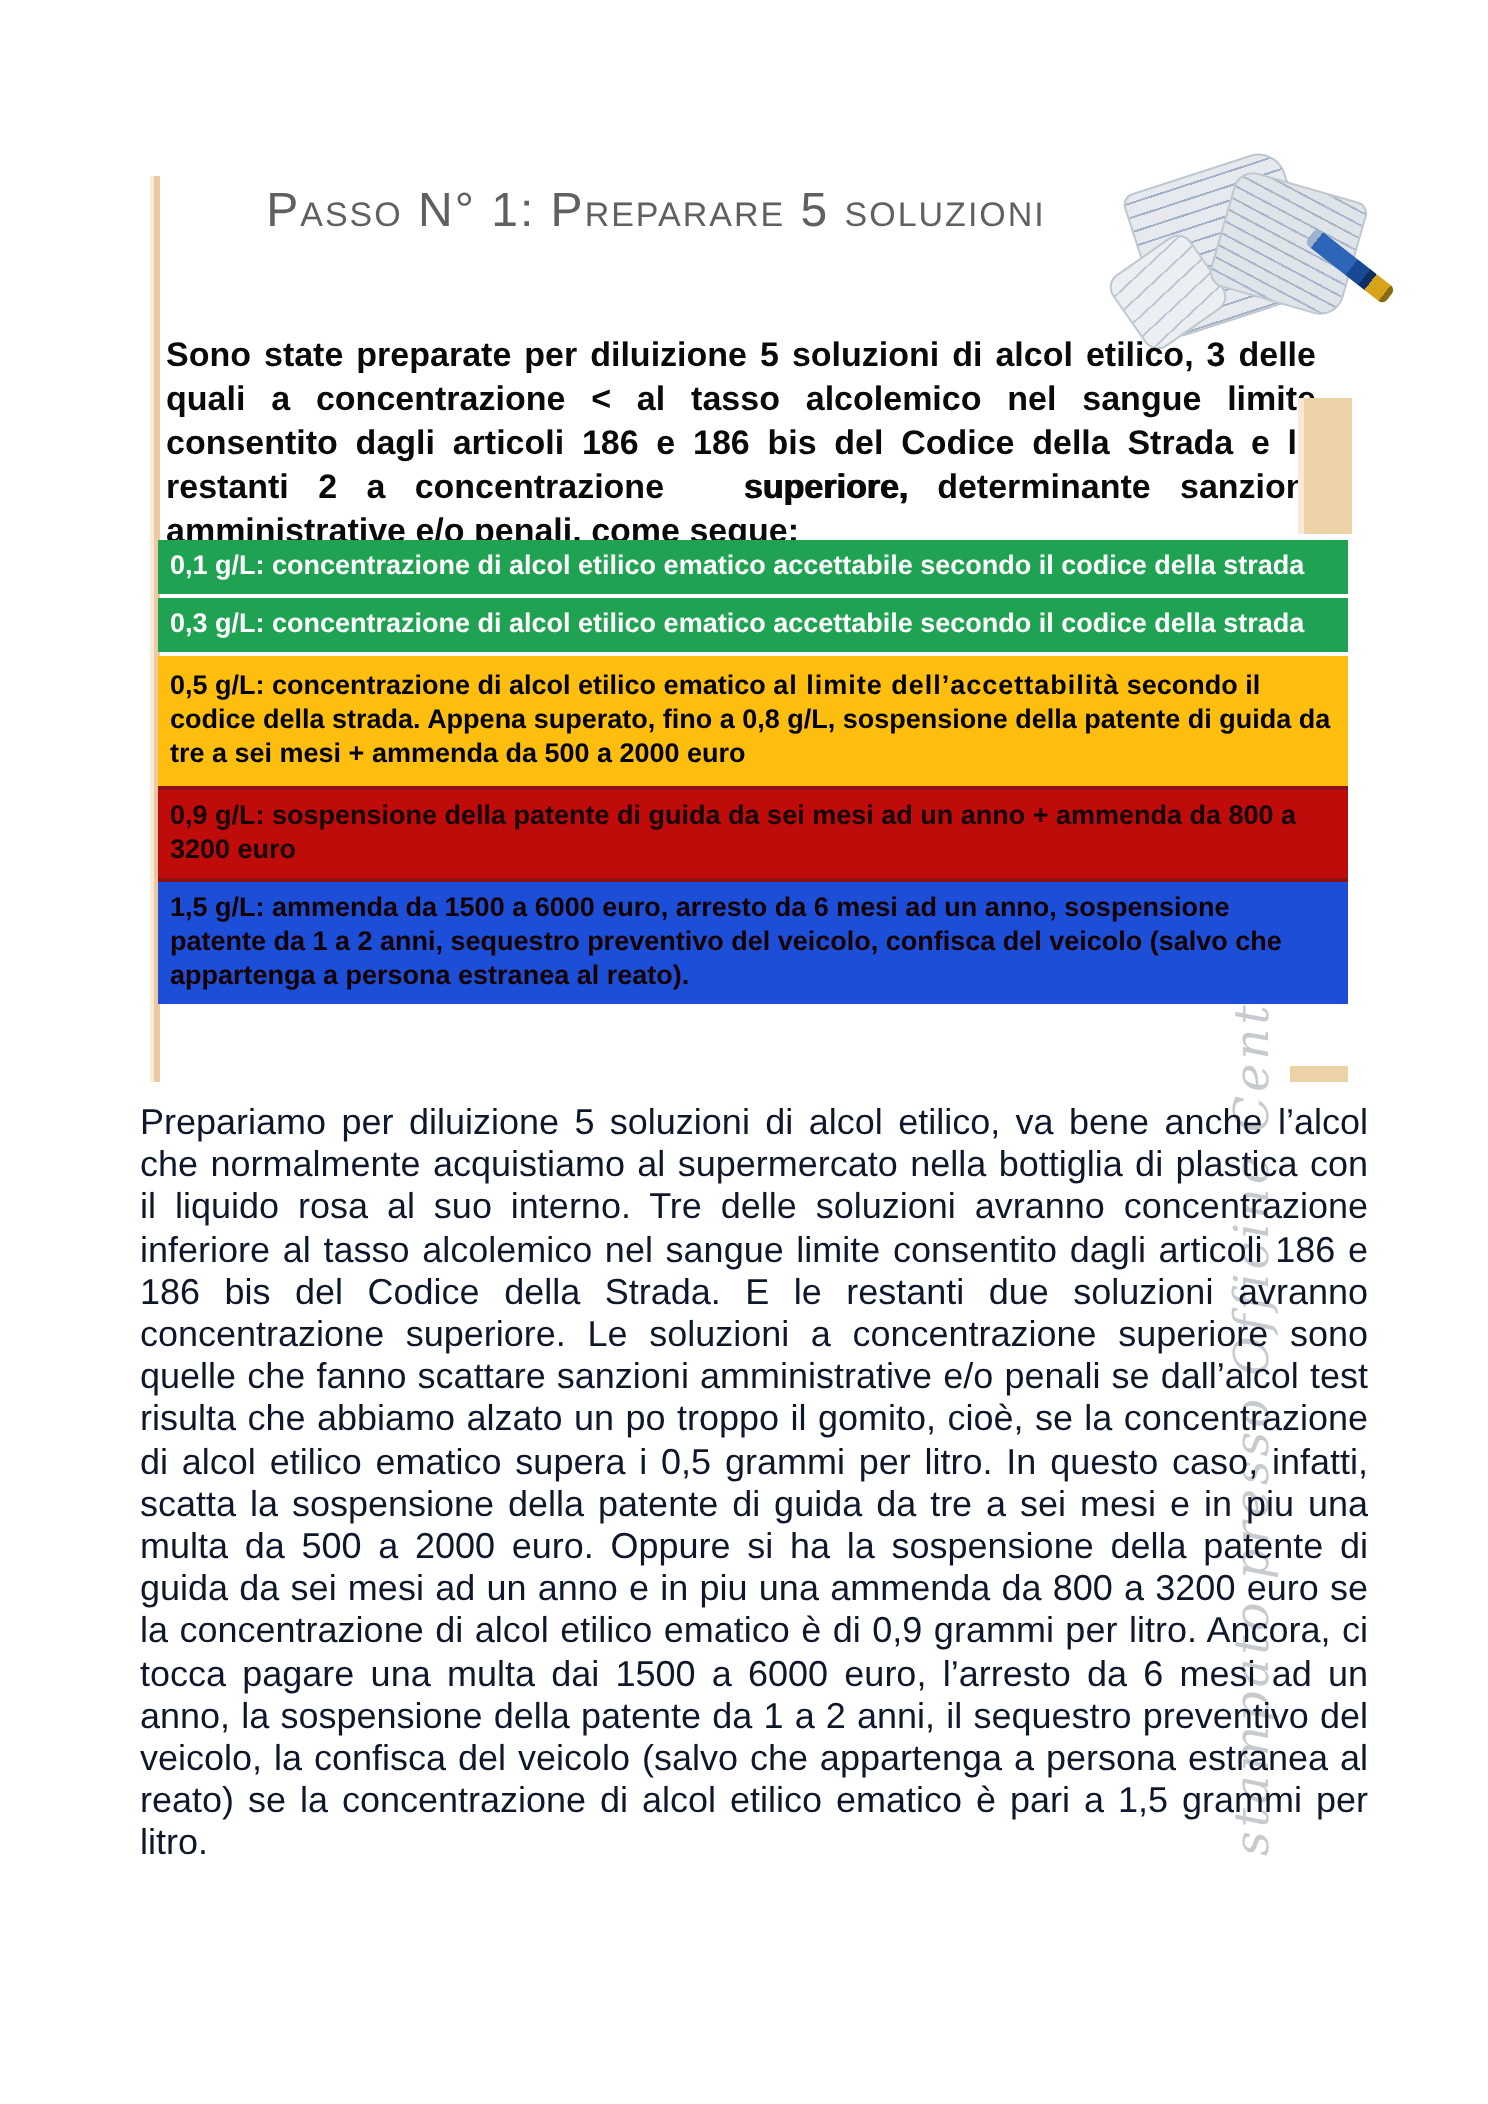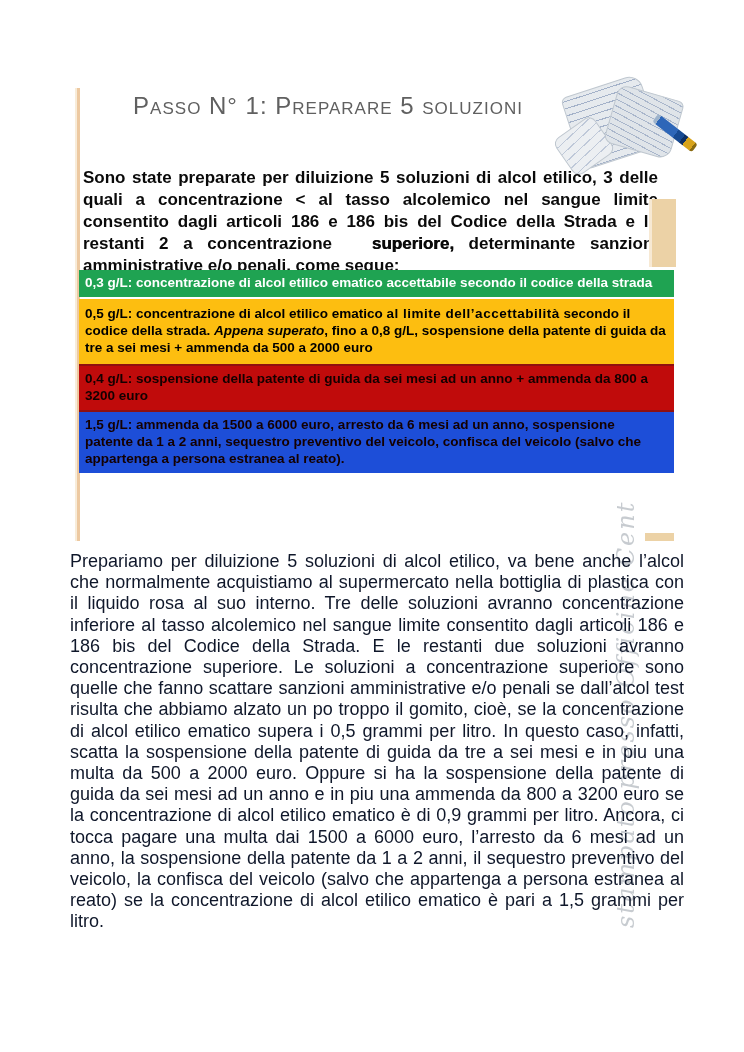--- a/index.html
+++ b/index.html
@@ -60,21 +60,21 @@
   .bands{position:absolute; left:79px; top:270px; width:595px;}
   .band{
     box-sizing:border-box; padding:4px 8px 6px 6px;
     font-size:13.5px; line-height:17px; font-weight:bold;
   }
   .band-green{background:#1fa352; color:#ffffff; margin-bottom:2px;}
   .band-yellow{background:#fdbe10; color:#000000; margin-bottom:0; padding-top:6px; padding-bottom:8px;}
   .band-red1{background:#c00b0b; color:#140000; border-top:2px solid #8f1010;}
   .band-red2{background:#1d4ed8; color:#140000; border-top:2px solid #8f1010;}
   .band .serif-seg{font-family:Liberation Sans, sans-serif; letter-spacing:0.5px;}
-  .band .italic-seg{font-style:italic;}
+  .band .italic-seg{}
   
   .tan-strip{position:absolute; left:645px; top:533px; width:29px; height:8px; background:#ecd2a6;}
   
   .body-text{
     position:absolute; left:70px; top:551px; width:614px; z-index:2;
     font-size:18px; line-height:21.2px; text-align:justify; color:#0f172a;
   }
   
   .watermark{
     position:absolute; left:612px; top:928px; width:390px; z-index:1;
@@ -98,23 +98,24 @@
     <div class="sheet s3"></div>
     <div class="sheet s2"></div>
     <div class="pen"></div>
   </div>
 
   <div class="intro"><span>Sono state preparate per diluizione 5 soluzioni di alcol etilico, 3  delle quali a concentrazione &lt; al tasso alcolemico nel sangue  limite consentito dagli articoli 186 e 186 bis del Codice della  Strada e le restanti 2 a concentrazione </span><span class="xbold">superiore,</span><span> determinante  sanzioni amministrative e/o penali, come segue:</span></div>
 
   <div class="beige"></div>
 
   <div class="bands">
+    <div class="band band-green"><span>0,1 g/L</span><span>: concentrazione di alcol etilico ematico accettabile secondo il codice della strada</span></div>
     <div class="band band-green"><span>0,3 g/L</span><span>: concentrazione di alcol etilico ematico accettabile secondo il codice della strada</span></div>
     <div class="band band-yellow"><span>0,5 g/L</span><span>: concentrazione di alcol etilico ematico </span><span class="serif-seg">al limite dell’accettabilità</span><span>  secondo il codice della strada. </span><span class="italic-seg">Appena superato</span><span>, fino a 0,8 g/L, sospensione  della patente di guida da tre a sei mesi + ammenda da 500 a 2000 euro</span></div>
-    <div class="band band-red1"><span>0,4 g/L</span><span>: sospensione della patente di guida da sei mesi ad un anno + ammenda  da 800 a 3200 euro</span></div>
+    <div class="band band-red1"><span>0,9 g/L</span><span>: sospensione della patente di guida da sei mesi ad un anno + ammenda  da 800 a 3200 euro</span></div>
     <div class="band band-red2"><span>1,5 g/L</span><span>: ammenda da 1500 a 6000 euro, arresto da 6 mesi ad un anno,  sospensione patente da 1 a 2 anni, sequestro preventivo del veicolo, confisca del  veicolo (salvo che appartenga a persona estranea al reato).</span></div>
   </div>
 
   <div class="tan-strip"></div>
 
   <div class="body-text">Prepariamo per diluizione 5 soluzioni di alcol etilico, va bene anche l’alcol che normalmente acquistiamo al supermercato nella bottiglia di plastica con il liquido rosa al suo interno. Tre  delle soluzioni avranno concentrazione inferiore al tasso alcolemico nel sangue limite consentito dagli articoli 186 e 186 bis del Codice della  Strada. E le restanti due soluzioni avranno concentrazione superiore. Le soluzioni a concentrazione superiore sono quelle che fanno scattare sanzioni amministrative e/o penali se dall’alcol test risulta che  abbiamo alzato un po troppo il gomito, cioè, se la concentrazione di alcol etilico ematico supera i 0,5 grammi per litro. In questo caso, infatti, scatta la sospensione  della patente di guida da tre a sei mesi e in piu una multa da 500 a 2000 euro. Oppure si ha la sospensione della patente di guida da sei mesi ad un anno e in piu una ammenda  da 800 a 3200 euro se la concentrazione di alcol etilico ematico è di 0,9 grammi per litro. Ancora, ci tocca pagare una multa dai 1500 a 6000 euro, l’arresto da 6 mesi ad un anno,  la sospensione della patente da 1 a 2 anni, il sequestro preventivo del veicolo, la confisca del  veicolo (salvo che appartenga a persona estranea al reato) se la concentrazione di alcol etilico ematico è pari a 1,5 grammi per litro.</div>
 
   <div class="watermark">stampato presso Officine Cent</div>
 
 </div>

